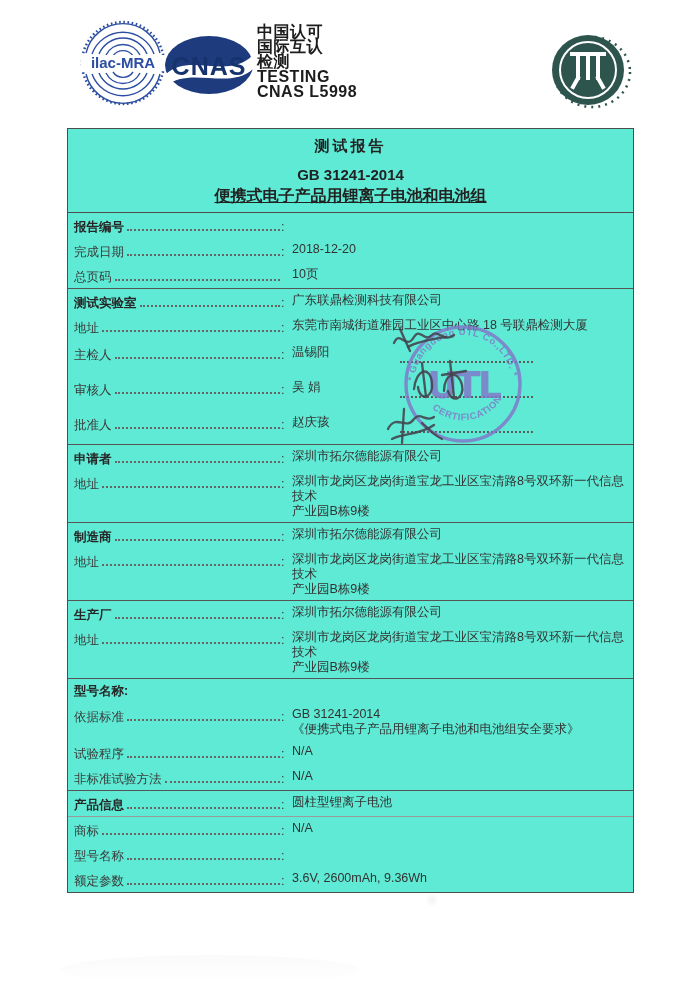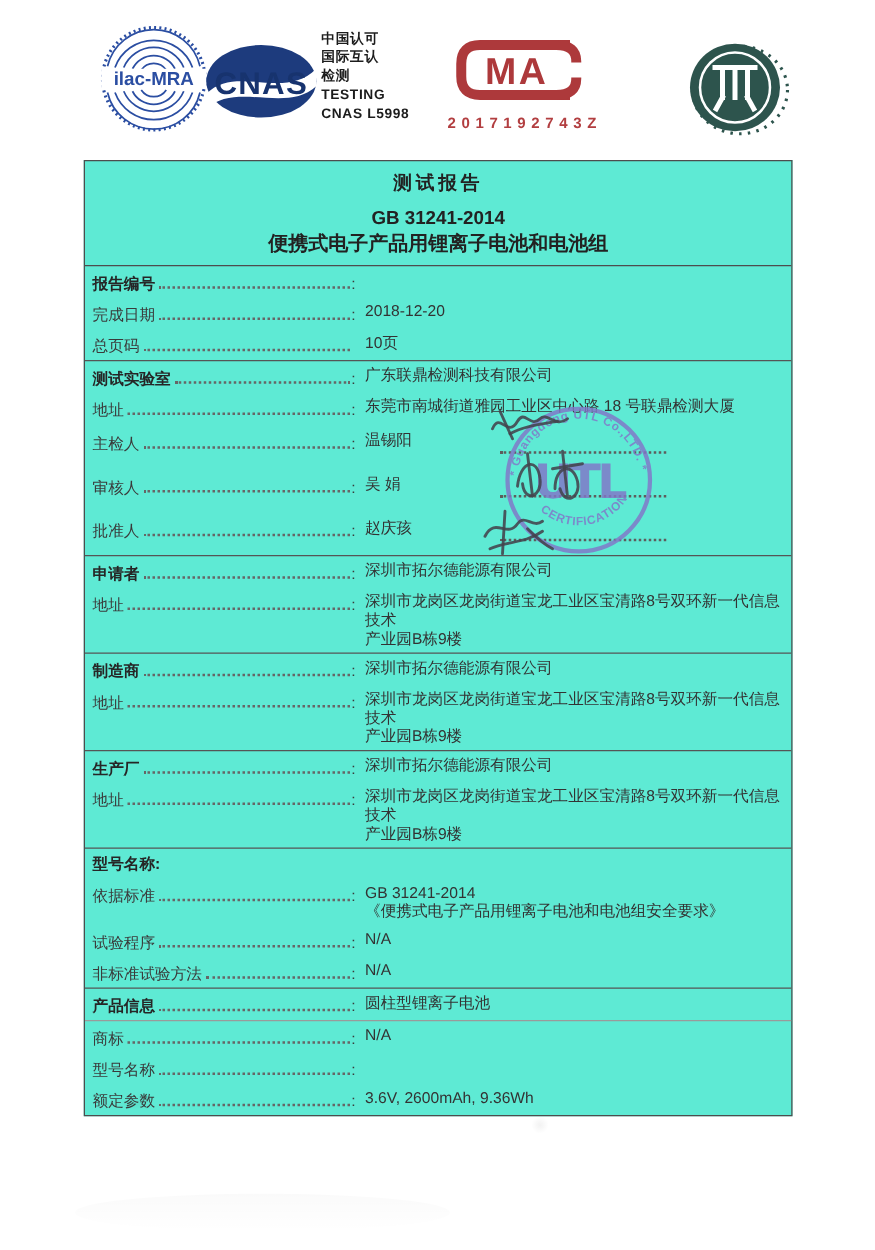--- a/index.html
+++ b/index.html
@@ -6,33 +6,33 @@
   body{
     width:700px;height:1000px;background:#ffffff;position:relative;overflow:hidden;
     font-family:"Liberation Sans","DejaVu Sans",sans-serif;color:#333;
   }
   .page{position:absolute;inset:0;background:#fff;}
 
   
   .hdr-logos{position:absolute;left:0;top:0;width:700px;height:118px;}
   .ilac{position:absolute;left:70px;top:20px;}
   .cnas{position:absolute;left:163px;top:33px;}
-  .acc-text{position:absolute;left:257px;top:24px;font-size:11px;font-weight:700;
+  .acc-text{position:absolute;left:257px;top:24px;font-size:16px;font-weight:700;
     line-height:15px;color:#1c1c1c;letter-spacing:.5px;}
   .cma{position:absolute;left:358px;top:27px;width:110px;text-align:center;}
   .cma-num{margin-top:1px;font-size:12px;font-weight:700;color:#b23e40;letter-spacing:4.5px;}
   .seal{position:absolute;left:547px;top:32px;}
 
   
   .tbl{position:absolute;left:67px;top:128px;width:565px;border:1.6px solid #4d4d4d;
     background:#5eead4;}
   .title{border-bottom:1.6px solid #4d4d4d;text-align:center;padding:8px 0 6px;}
   .t1{font-size:15px;font-weight:700;letter-spacing:3px;color:#222;margin-bottom:9px;}
   .t2{font-size:15px;font-weight:700;color:#222;line-height:20px;}
-  .t3{font-size:16px;font-weight:700;color:#222;line-height:21px;}
+  .t3{font-size:16px;font-weight:700;color:#222;line-height:21px;text-decoration:underline;}
 
   .row{display:flex;align-items:flex-start;padding:4px 8px 3px 6px;font-size:12.5px;
     line-height:15px;color:#3a3a3a;}
   .row.b .lbl{font-weight:700;color:#262626;}
   .lw{display:flex;flex:0 0 212px;width:212px;align-items:baseline;}
   .lbl{white-space:nowrap;text-align:right;}
   .lead{flex:1;border-bottom:2px dotted #666;margin:0 1px 3px 3px;min-width:8px;height:12px;}
   .cl{width:5px;flex:0 0 auto;}
   .val{margin-left:6px;color:#333;flex:1;}
   .vl{display:block;}
@@ -103,29 +103,20 @@
     </svg>
 
     <div class="acc-text">
       <div>中国认可</div>
       <div>国际互认</div>
       <div>检测</div>
       <div>TESTING</div>
       <div>CNAS L5998</div>
     </div>
 
-    <div class="cma">
-      <svg width="106" height="58" viewBox="0 0 106 58">
-        <path class="cma-stroke" d="M96,9 H24 Q9,9 9,24 v10 Q9,49 24,49 h72"></path>
-        <path class="cma-stroke" d="M80,9 h5 q16,0 16,13 v1"></path>
-        <path class="cma-stroke" d="M80,49 h5 q16,0 16,-13 v-1"></path>
-        <text x="28" y="40" class="cma-txt">MA</text>
-      </svg>
-      <div class="cma-num">2017192743Z</div>
-    </div>
 
     <svg class="seal" width="86" height="78" viewBox="0 0 86 78">
       <ellipse cx="41" cy="38" rx="36" ry="35" fill="#2d544d"></ellipse>
       <ellipse cx="45" cy="40" rx="38" ry="35" fill="none" stroke="#2d544d" stroke-width="2.5" stroke-dasharray="2,5"></ellipse>
       <circle cx="41" cy="38" r="28" fill="none" stroke="#ffffff" stroke-width="2"></circle>
       <g fill="none" stroke="#ffffff" stroke-width="4" stroke-linecap="square">
         <path d="M25,22 h32"></path>
         <path d="M31,22 v24"></path>
         <path d="M51,22 v24"></path>
         <path d="M41,26 v20"></path>

